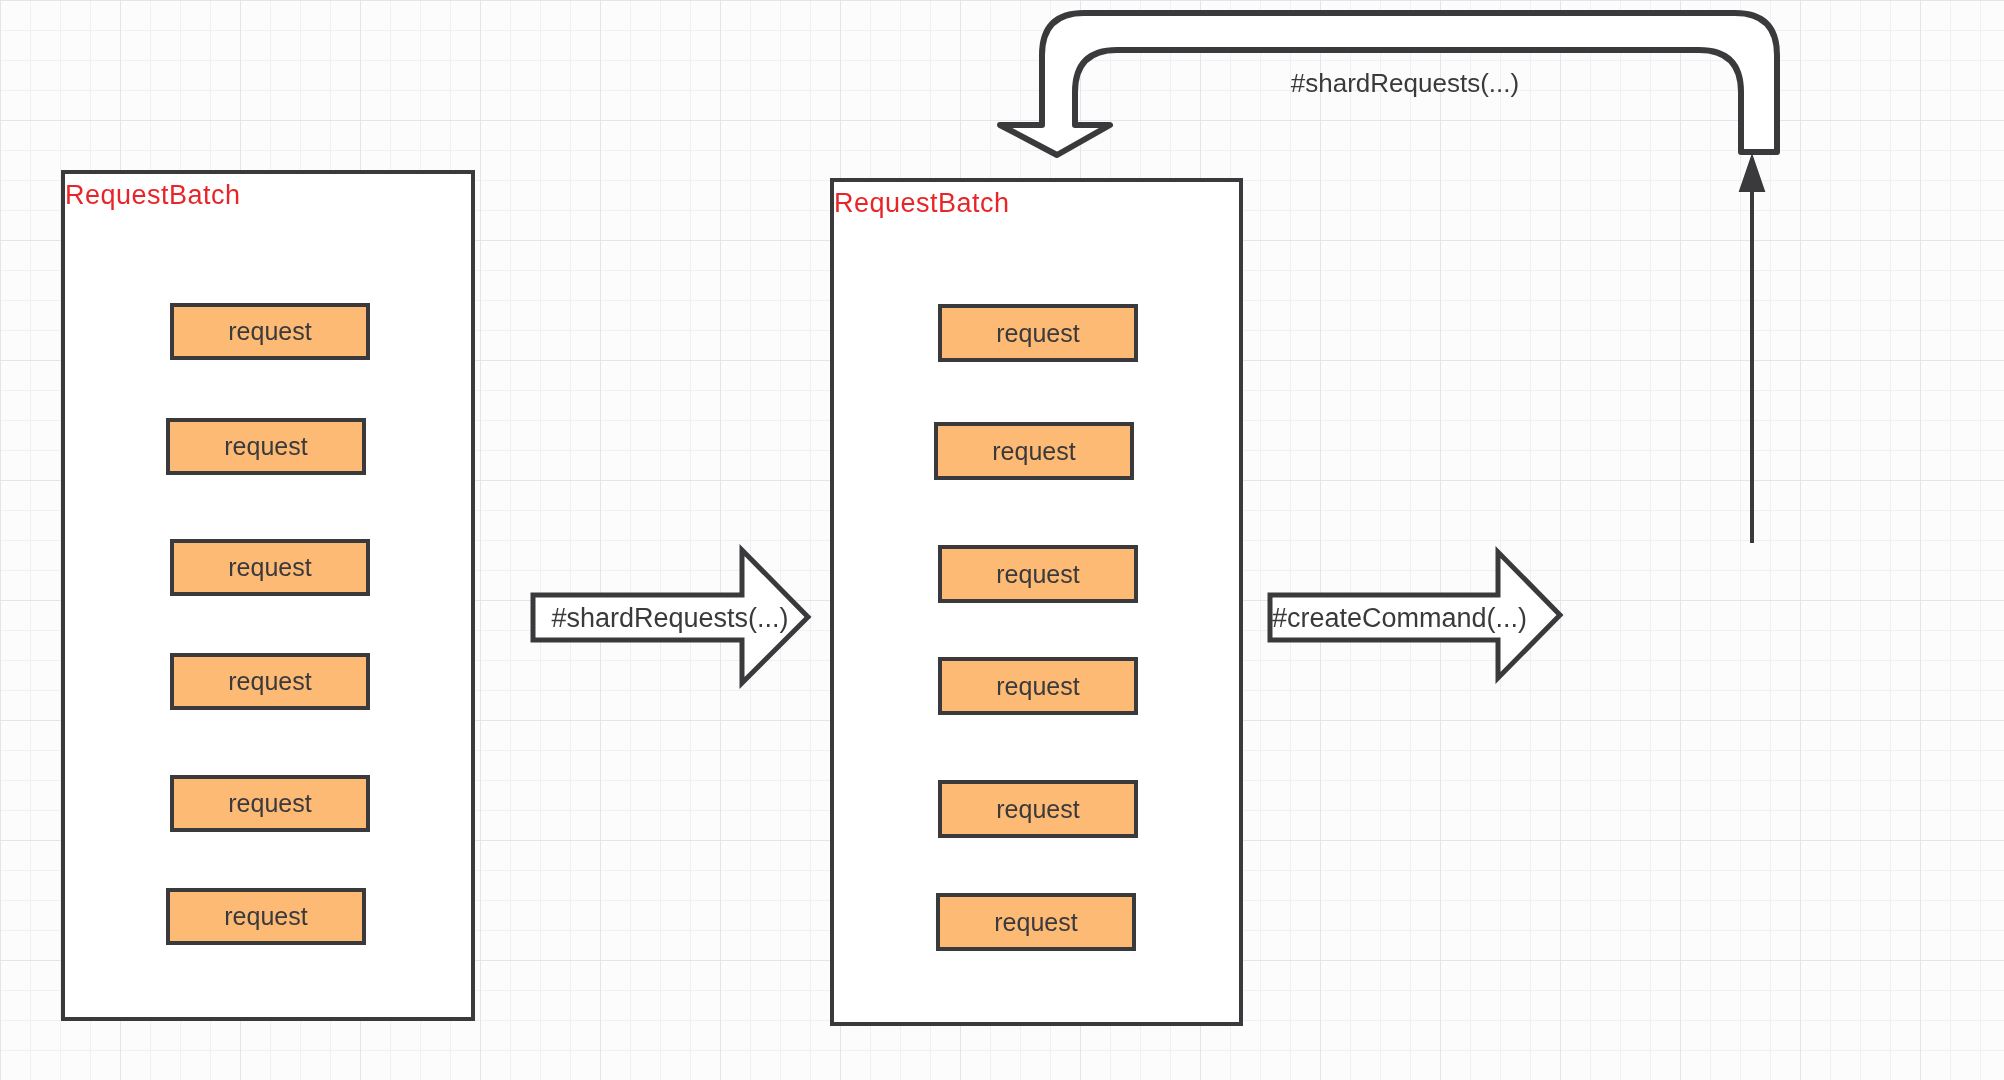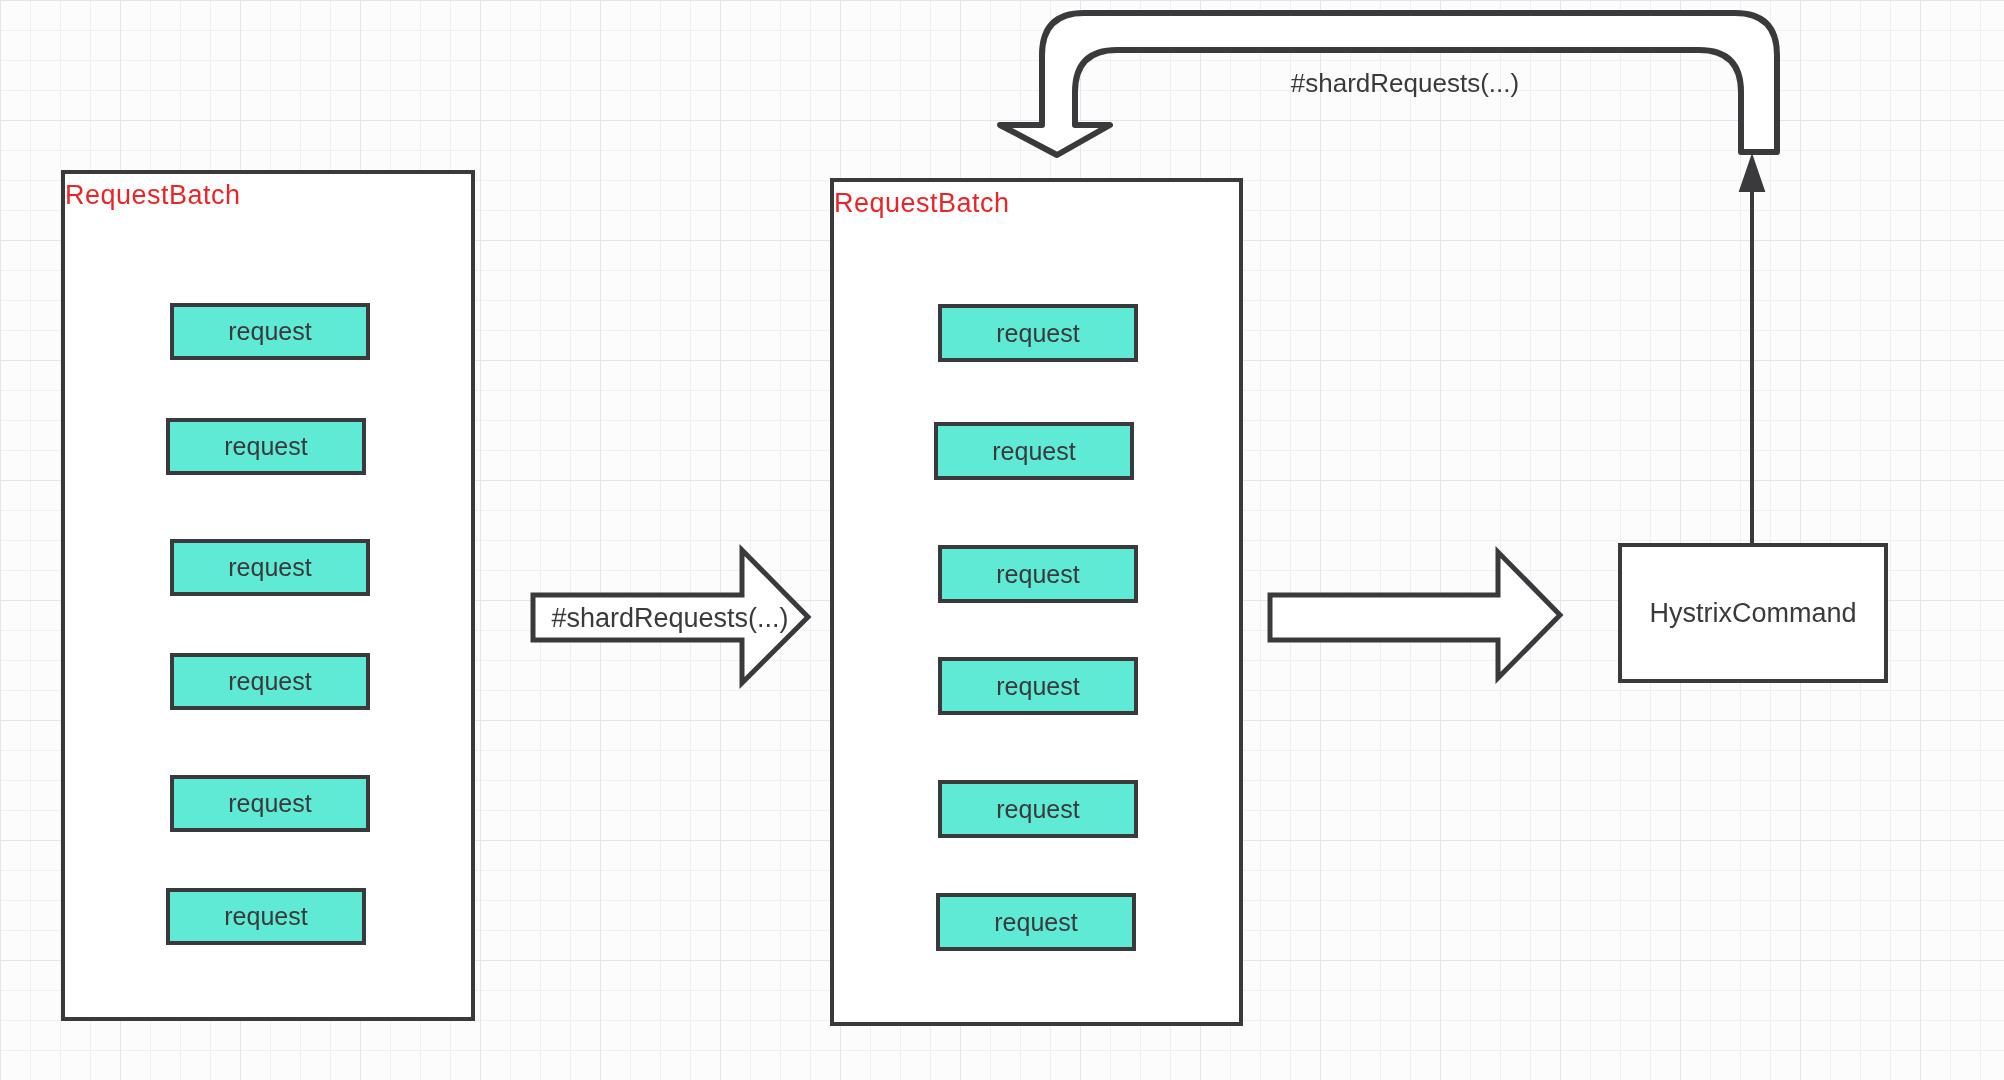--- a/index.html
+++ b/index.html
@@ -33,21 +33,21 @@
     top: 6px;
     left: 0;
     width: 100%;
     font-size: 27px;
     color: #e8262a;
     letter-spacing: 0.5px;
   }
   .request-box {
     position: absolute;
     width: 200px;
-    background: #5eead4;
+    background: #fdba74;
     border: 4px solid #3a3a3c;
     box-sizing: border-box;
     display: flex;
     align-items: center;
     justify-content: center;
     font-size: 25px;
     color: #3a3a3c;
   }
   .hystrix-box {
     position: absolute;
@@ -123,18 +123,18 @@
   <div class="container-box" style="left:830px; top:178px; width:413px; height:848px;">
     <div class="batch-title">RequestBatch</div>
     <div class="request-box" style="left:104px; top:122px; height:58px;">request</div>
     <div class="request-box" style="left:100px; top:240px; height:58px;">request</div>
     <div class="request-box" style="left:104px; top:363px; height:58px;">request</div>
     <div class="request-box" style="left:104px; top:475px; height:58px;">request</div>
     <div class="request-box" style="left:104px; top:598px; height:58px;">request</div>
     <div class="request-box" style="left:102px; top:711px; height:58px;">request</div>
   </div>
 
-  <div class="hystrix-box">HystrixCommand</div>
 
   <div class="arrow-label" style="left:535px; top:597px; width:270px;">#shardRequests(...)</div>
+  <div class="arrow-label" style="left:1272px; top:597px; width:235px;">#createCommand(...)</div>
   <div class="top-label">#shardRequests(...)</div>
 
 </div>
 
 </body></html>

